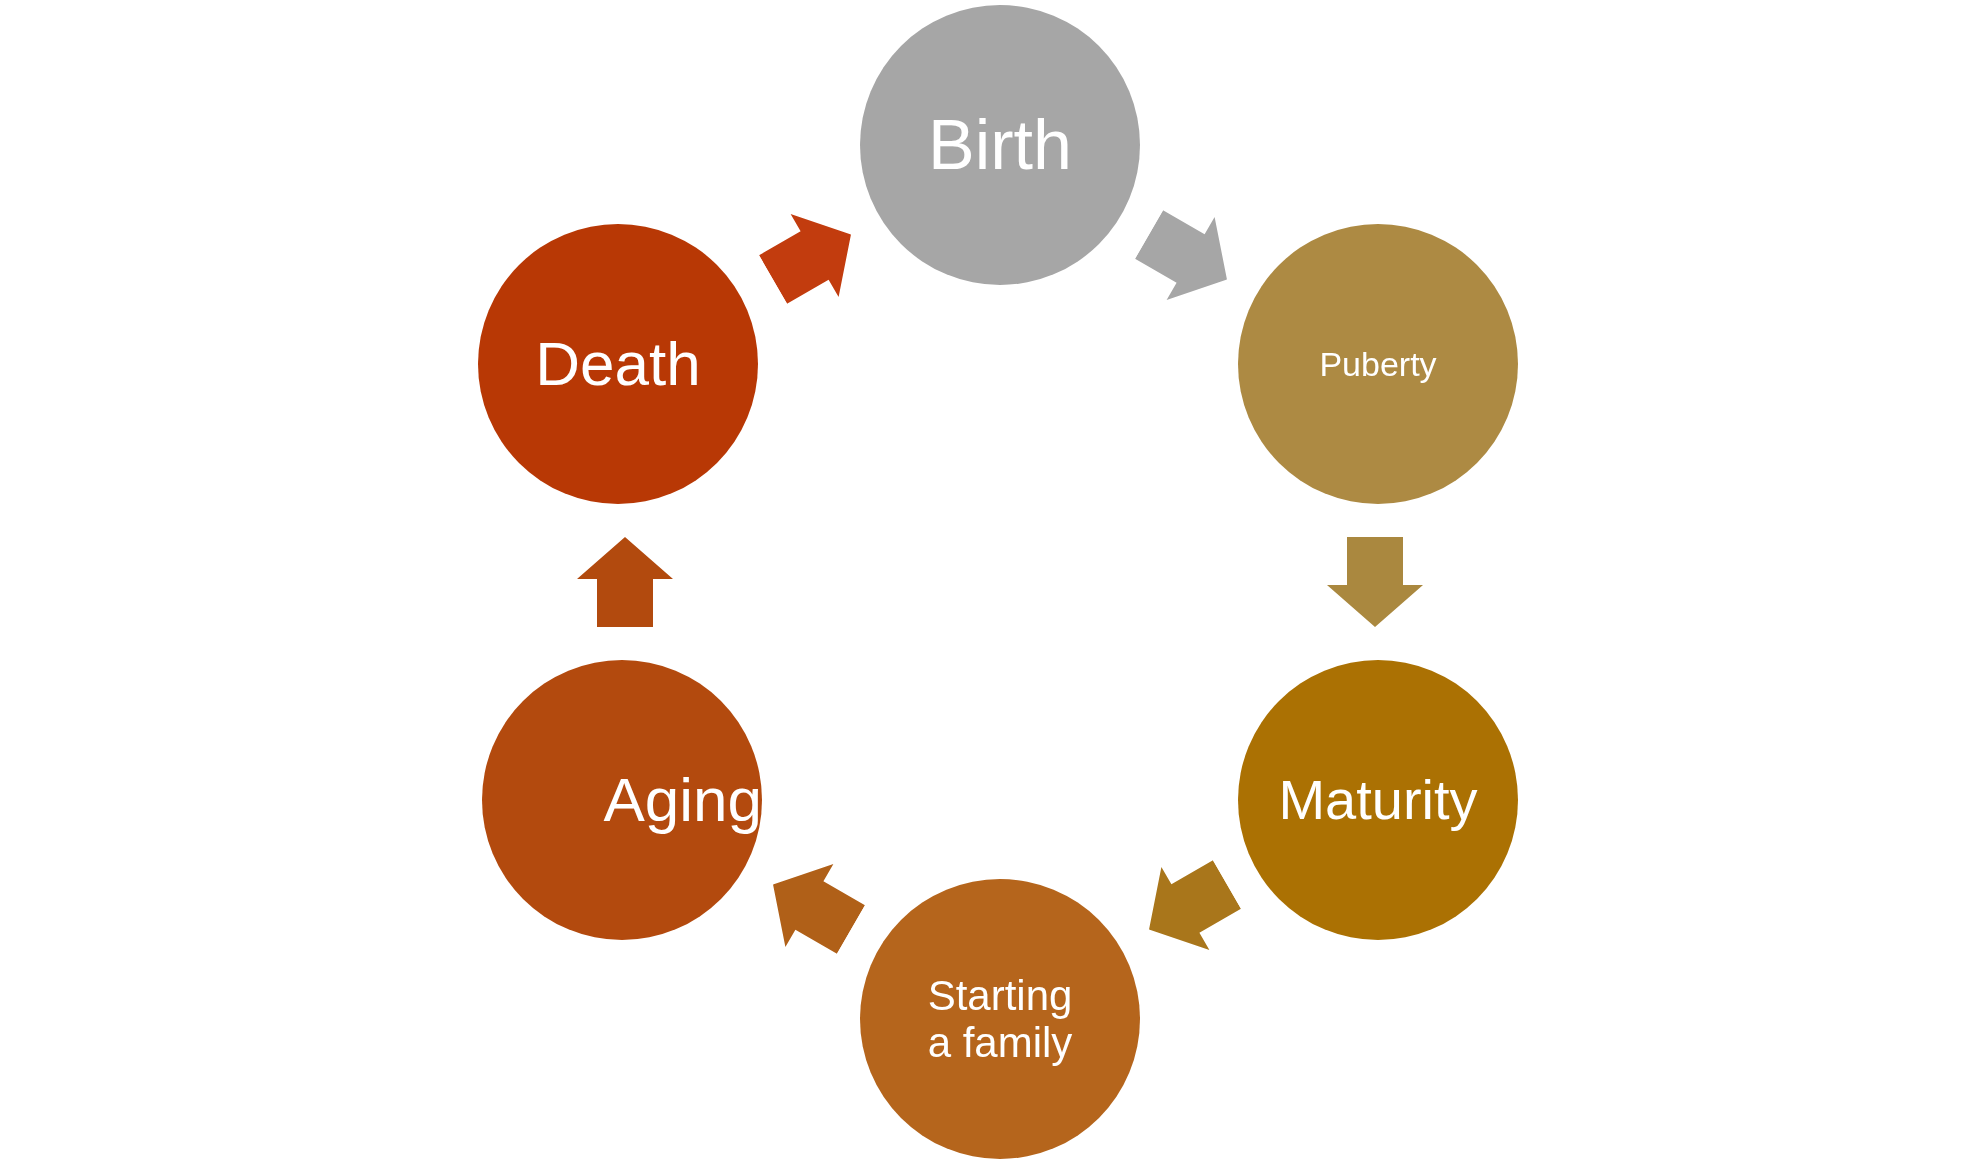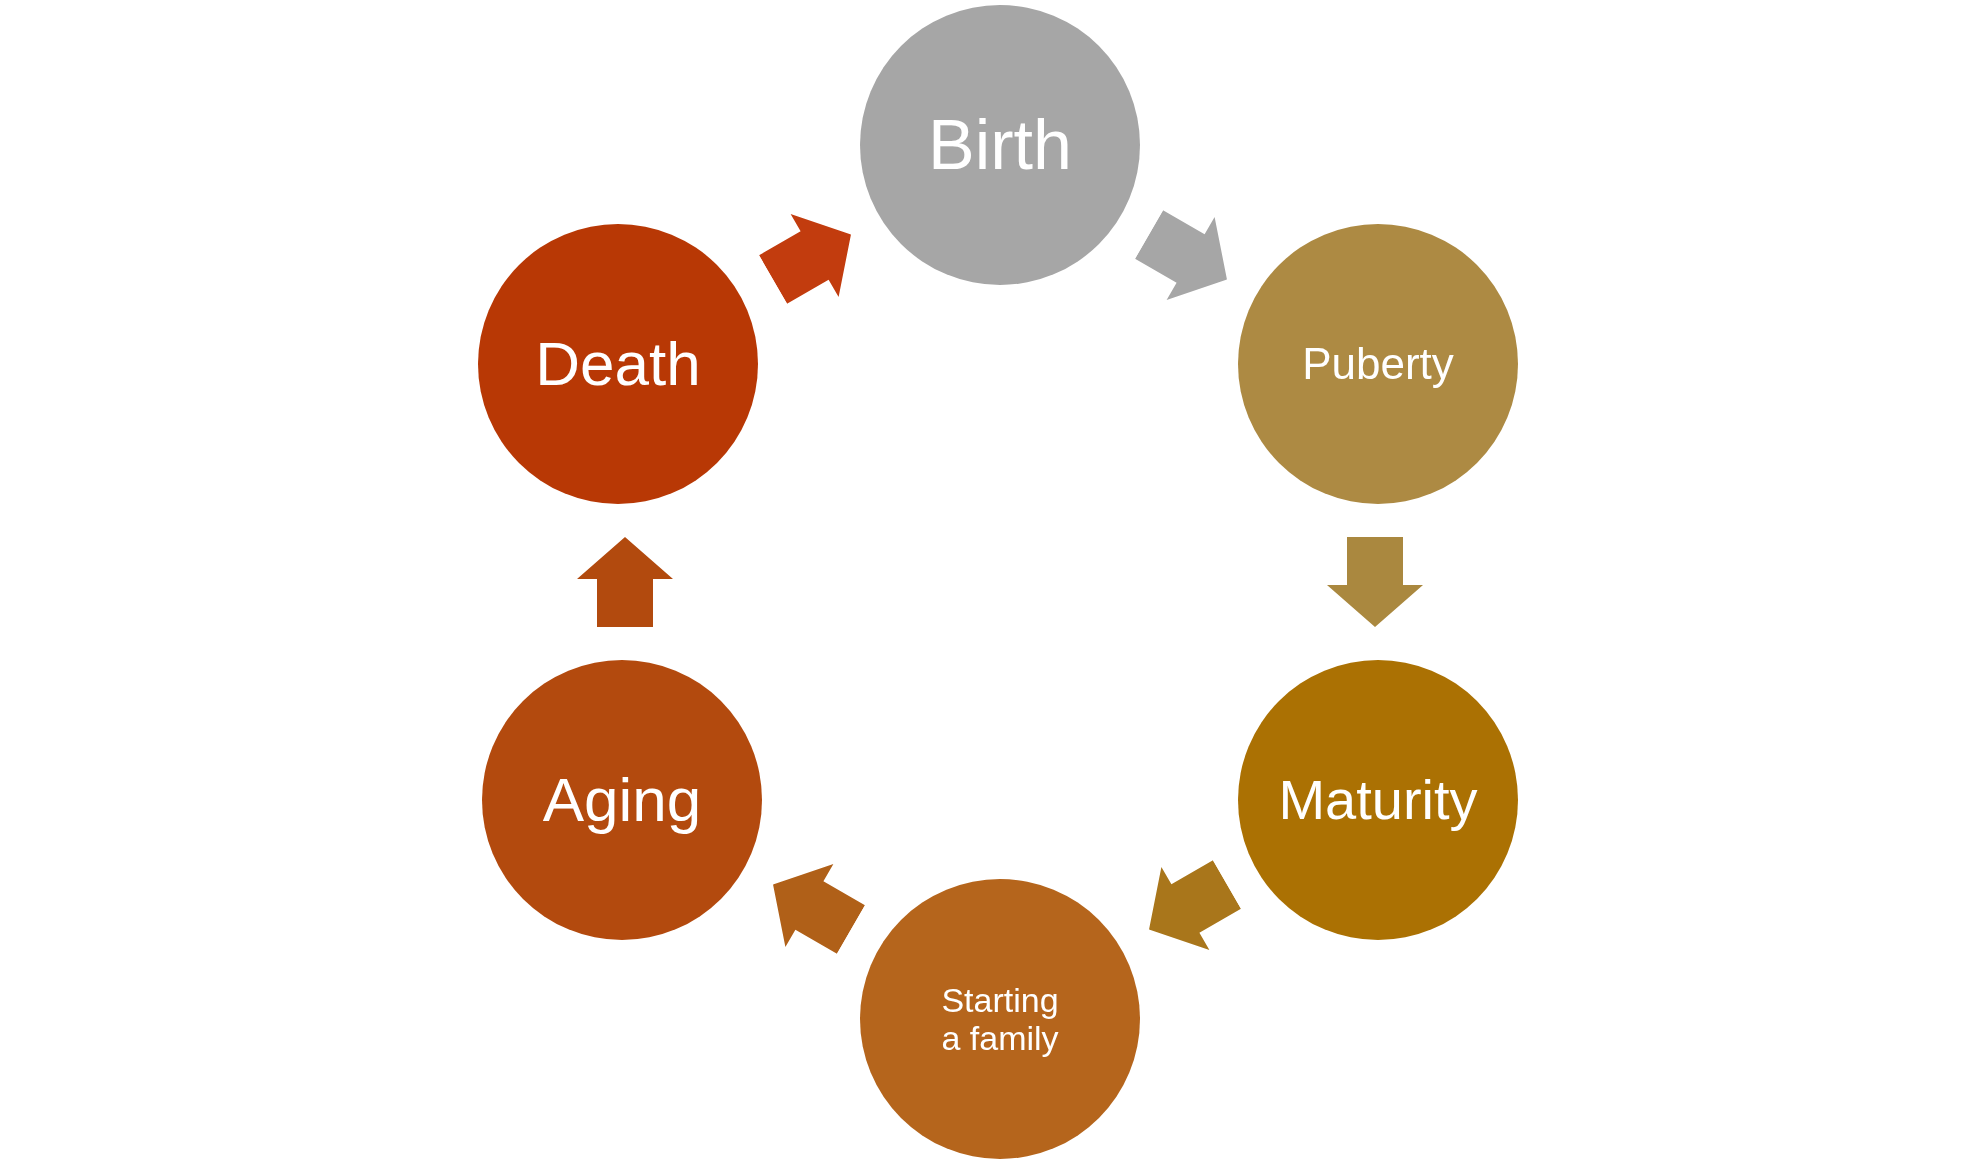--- a/index.html
+++ b/index.html
@@ -27,24 +27,24 @@
     justify-content: center;
     text-align: center;
     color: #ffffff;
   }
   .node .label {
     white-space: pre-line;
     line-height: 1.12;
   }
   
   .n-birth    { left: 860px;  top: 5px;   font-size: 70px; }
-  .n-puberty  { left: 1238px; top: 224px; font-size: 44px; }
+  .n-puberty  { left: 1238px; top: 224px; font-size: 34px; }
   .n-maturity { left: 1238px; top: 660px; font-size: 56px; }
-  .n-family   { left: 860px;  top: 879px; font-size: 34px; }
-  .n-aging    { left: 482px;  top: 660px; font-size: 62px; }
+  .n-family   { left: 860px;  top: 879px; font-size: 42px; }
+  .n-aging    { left: 482px;  top: 660px; font-size: 62px; justify-content: flex-end; }
   .n-death    { left: 478px;  top: 224px; font-size: 62px; }
 
   .arrow {
     position: absolute;
     width: 90px;
     height: 96px;
   }
   .a-birth-puberty    { left: 1143px; top: 209px; transform: rotate(30deg); }
   .a-puberty-maturity { left: 1330px; top: 534px; transform: rotate(90deg); }
   .a-maturity-family  { left: 1143px; top: 859px; transform: rotate(150deg); }

